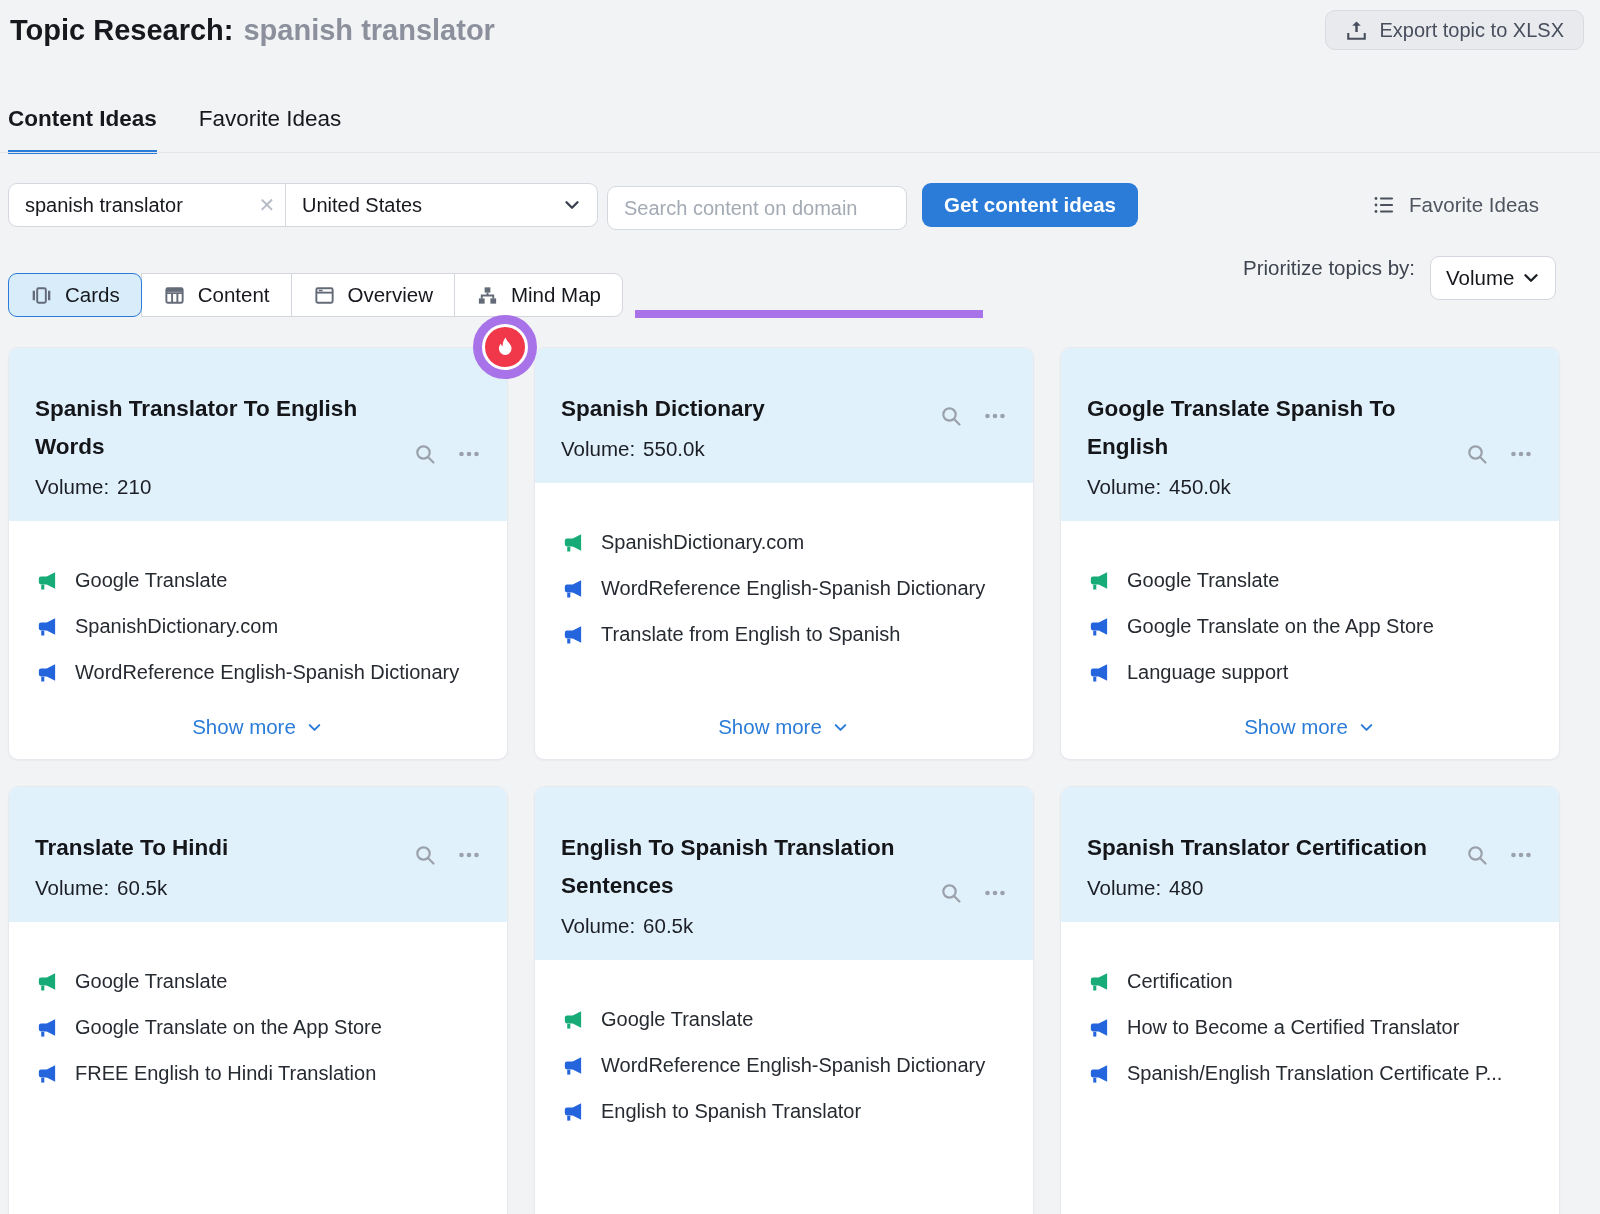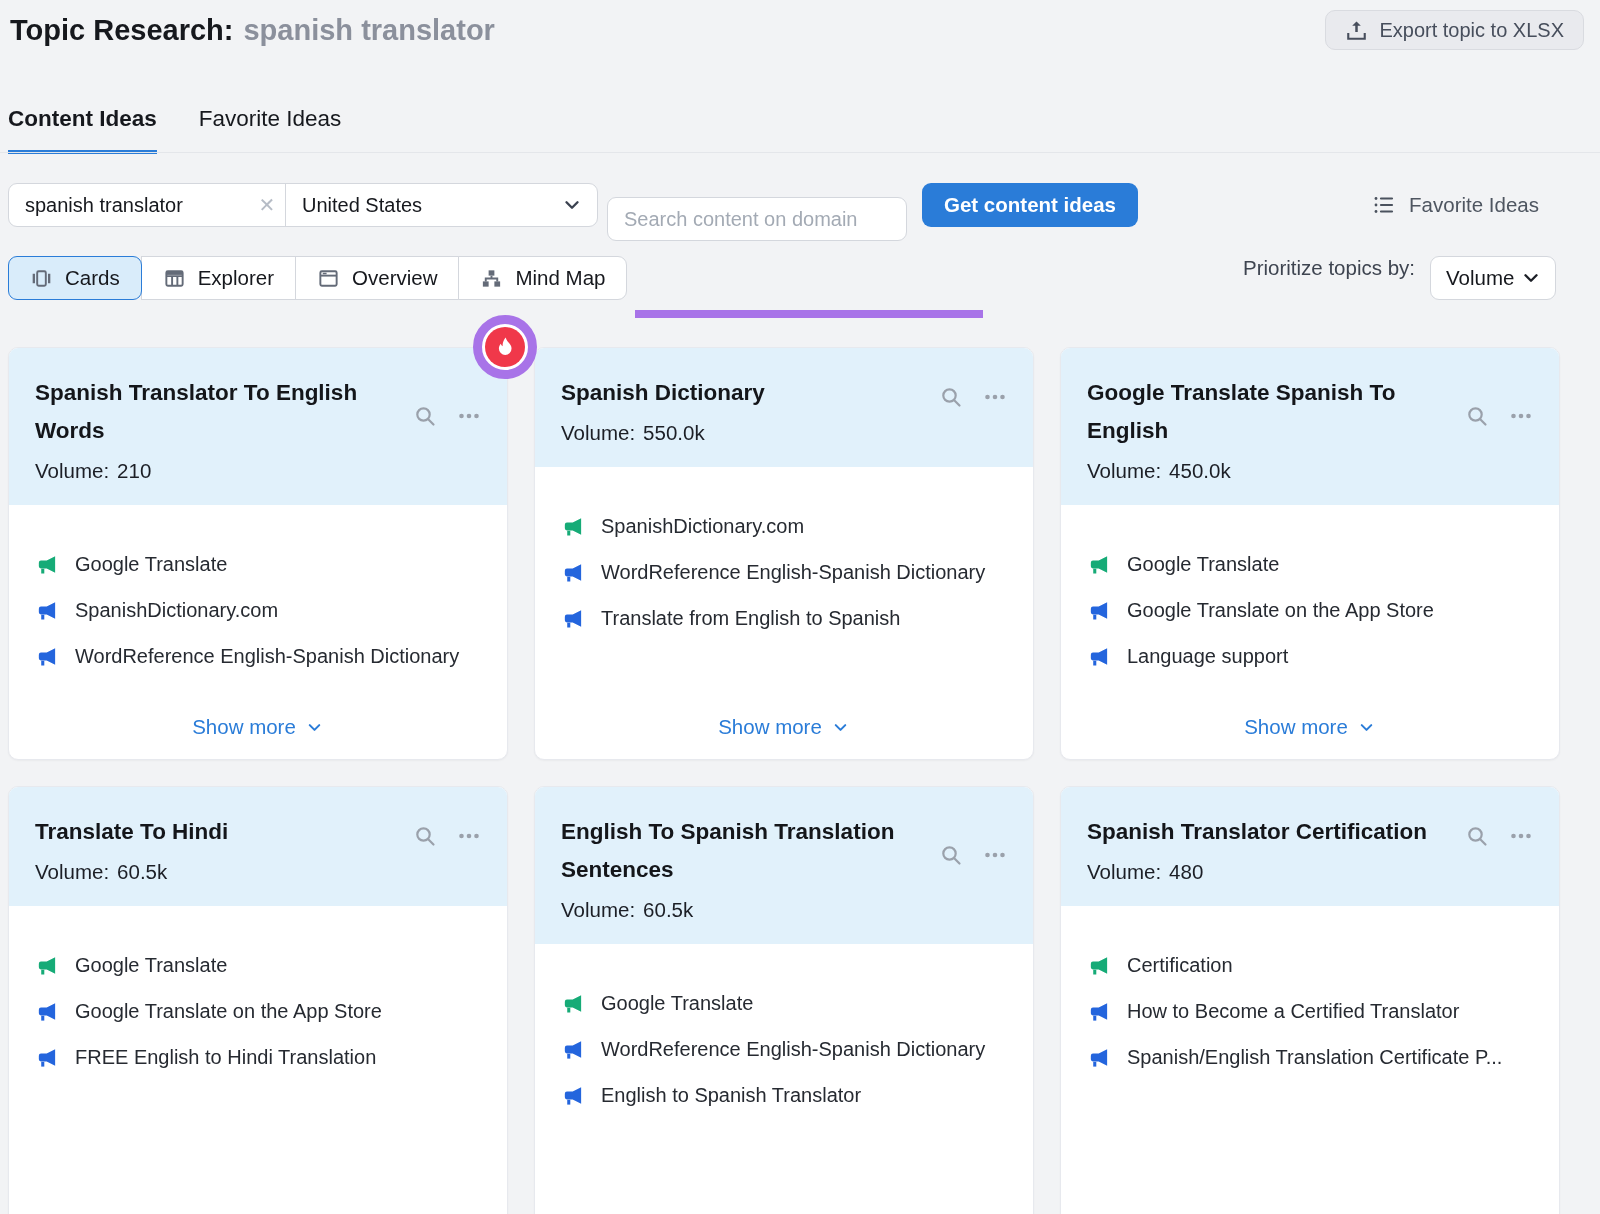--- a/index.html
+++ b/index.html
@@ -51,35 +51,35 @@
     display:flex;align-items:center;
   }
   .kw-input{
     width:240px;border:0;outline:none;background:transparent;
     font-family:inherit;font-size:20px;color:var(--text_dark);padding:0 0 0 16px;
   }
   .kw-clear{width:36px;font-size:20px;color:#b6bcc6;text-align:center;cursor:pointer;}
   .kw-sep{width:1px;height:44px;background:var(--border_gray);}
   .country-select{flex:1;display:flex;align-items:center;justify-content:space-between;padding:0 14px 0 16px;font-size:20px;cursor:pointer;}
   .domain-input{
-    position:absolute;left:599px;top:14px;width:300px;height:44px;
+    position:absolute;left:599px;top:3px;width:300px;height:44px;
     background:#fff;border:1px solid var(--border_gray);border-radius:9px;
     font-family:inherit;font-size:20px;padding:0 16px;color:var(--text_dark);outline:none;
   }
   .domain-input::placeholder{color:#a3aab4;}
   .get-btn{
     position:absolute;left:914px;top:0;width:216px;height:44px;
     background:var(--accent_blue);color:#fff;border:none;border-radius:9px;
     font-family:inherit;font-size:20.5px;font-weight:700;cursor:pointer;
   }
   .fav-link{position:absolute;right:45px;top:0;height:44px;display:flex;align-items:center;gap:13px;font-size:20.5px;color:#4e5560;cursor:pointer;}
 
   
   .toolbar-row{position:absolute;left:8px;right:16px;top:256px;height:44px;}
-  .segmented{position:absolute;left:0;top:0;display:flex;}
+  .segmented{position:absolute;left:0;top:17px;display:flex;}
   .segment{
     height:44px;display:flex;align-items:center;gap:12px;padding:0 21px;
     background:#fff;border:1px solid var(--border_gray);margin-left:-1px;
     font-size:20.5px;color:var(--text_dark);cursor:pointer;white-space:nowrap;
   }
   .segment:first-child{margin-left:0;border-radius:9px 0 0 9px;}
   .segment:last-child{border-radius:0 9px 9px 0;}
   .segment.active{background:#d9ecfa;border:1px solid var(--accent_blue);border-radius:9px;z-index:1;}
   .segment svg{color:#646b78;}
   .trending{position:absolute;left:629px;top:0;height:44px;display:flex;align-items:center;gap:15px;}
@@ -107,21 +107,21 @@
   .grid{
     position:absolute;left:8px;top:347px;width:1552px;
     display:grid;grid-template-columns:repeat(3,500px);grid-template-rows:413px 520px;
     column-gap:26px;row-gap:26px;
   }
   .card{
     background:#fff;border:1px solid #e7e9ee;border-radius:10px;
     display:flex;flex-direction:column;box-shadow:0 1px 2px rgba(0,0,0,.04);overflow:hidden;
   }
   .card-head{background:var(--card_header_bg);padding:26px 26px 22px;}
-  .head-top{display:flex;align-items:center;}
+  .head-top{display:flex;align-items:flex-end;margin-top:16px;}
   .card-title{flex:1;font-size:22.5px;font-weight:700;line-height:38px;color:#14161a;padding-right:14px;}
   .head-icons{display:flex;align-items:center;gap:20px;margin-top:7px;color:var(--icon_gray);}
   .head-icons .hicon{cursor:pointer;}
   .volume{display:flex;gap:8px;margin-top:9px;font-size:20.5px;color:#1c1f26;}
   .card-body{flex:1;display:flex;flex-direction:column;padding:22px 26px 18px;text-align:right;}
   .items{margin-top:14px;display:flex;flex-direction:column;}
   .item{height:46px;display:flex;align-items:center;gap:17px;font-size:20px;color:#262a31;cursor:pointer;}
   .item.green svg{color:var(--icon_green);}
   .item.blue svg{color:var(--icon_blue);}
   .show-more{
@@ -240,21 +240,21 @@
           </svg>
         </span>
       <span>Cards</span>
     </div>
     <div class="segment">
       <span>
           <svg width="23" height="23" viewBox="0 0 24 24">
             <use href="#i-table"></use>
           </svg>
         </span>
-      <span>Explorer</span>
+      <span>Content</span>
     </div>
     <div class="segment">
       <span>
           <svg width="23" height="23" viewBox="0 0 24 24">
             <use href="#i-browser"></use>
           </svg>
         </span>
       <span>Overview</span>
     </div>
     <div class="segment">

